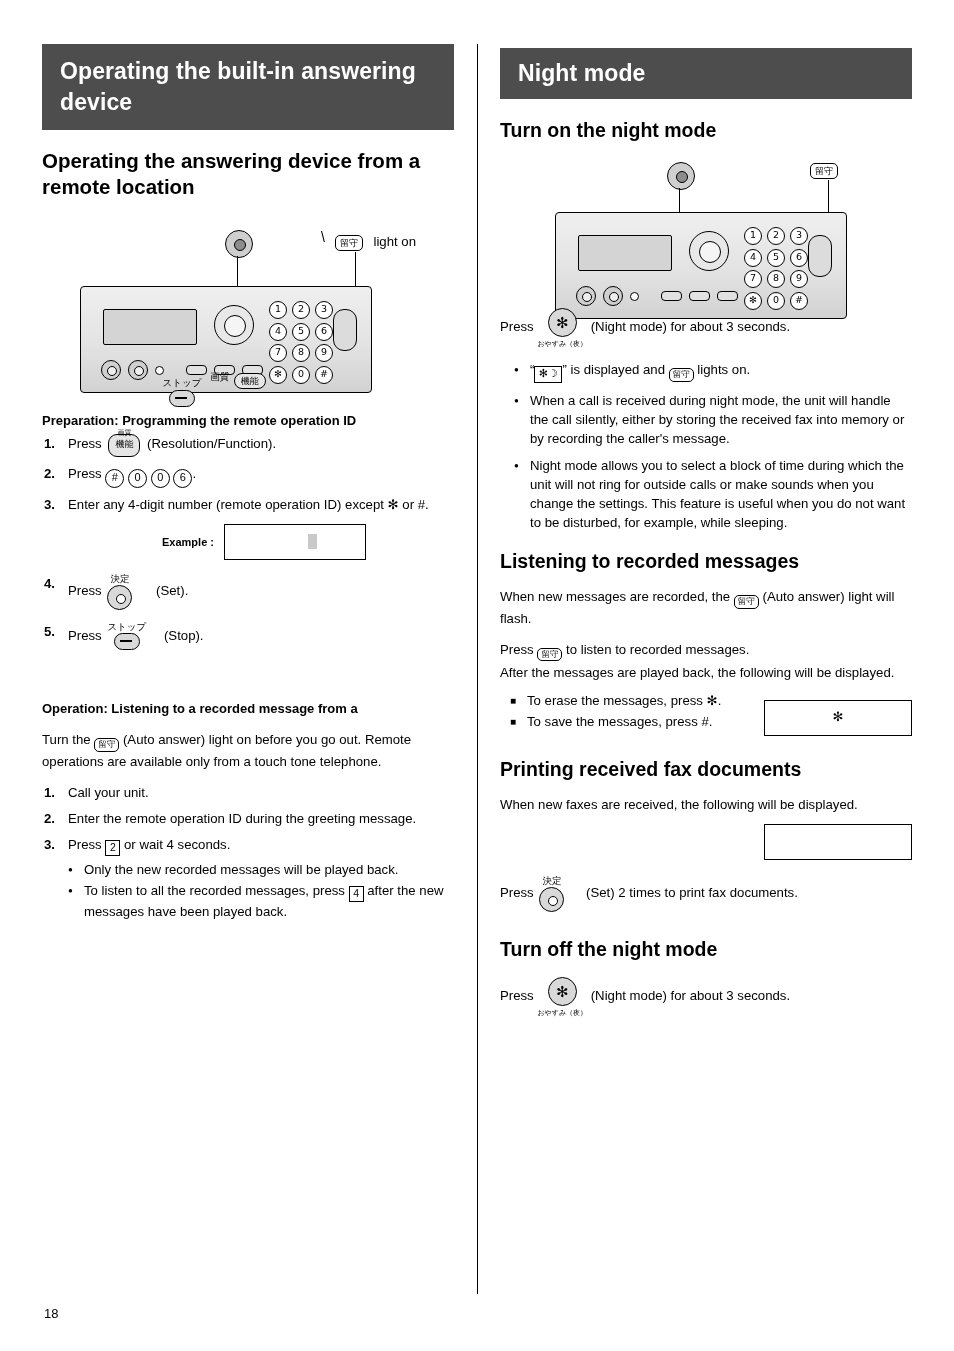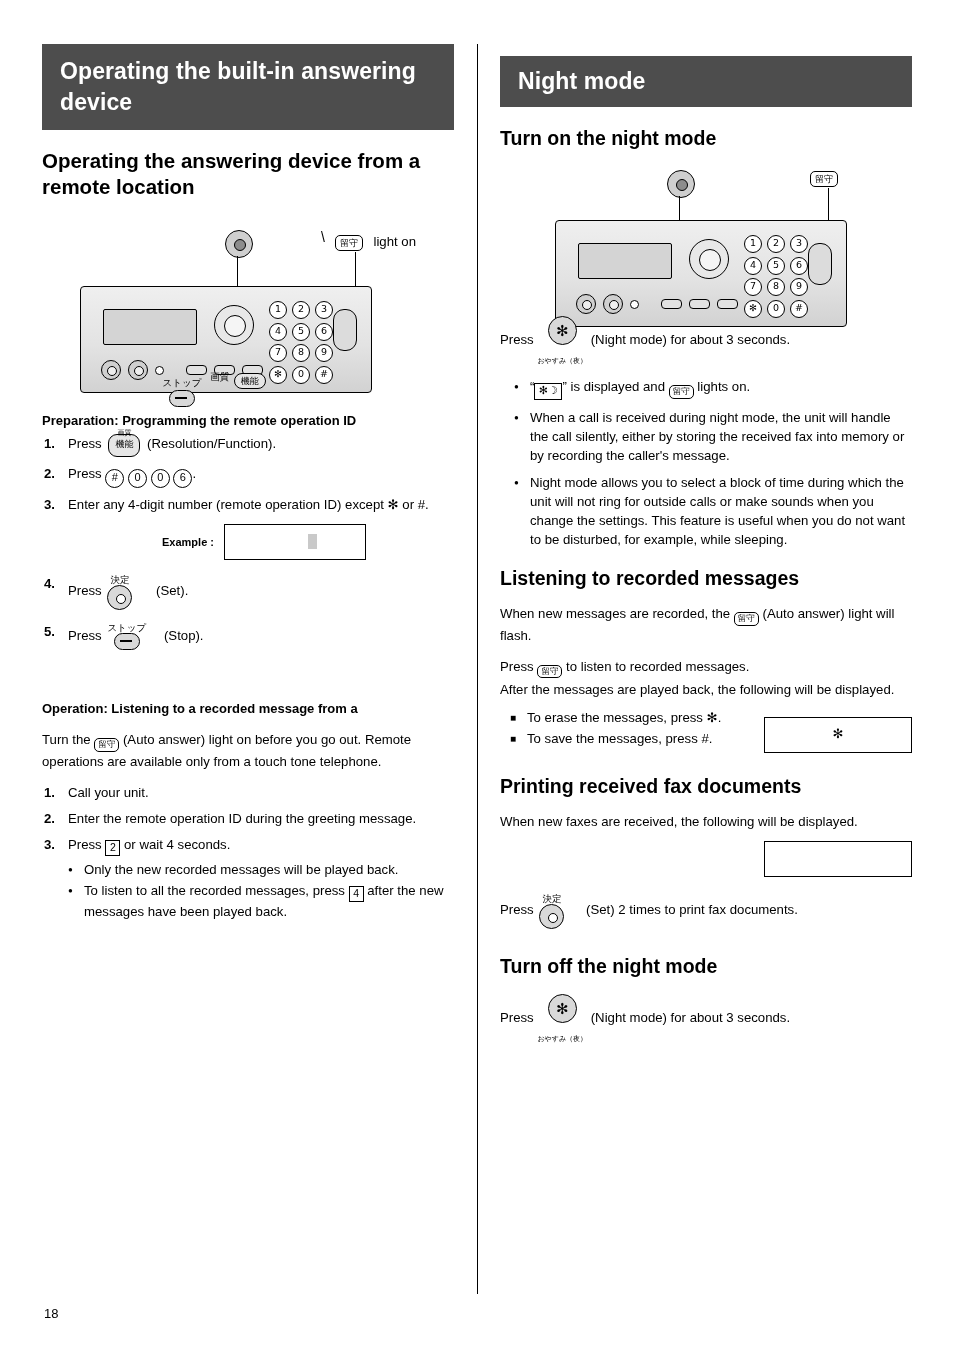--- a/index.html
+++ b/index.html
@@ -8,21 +8,21 @@
     background:#ffffff;
     font-family:"Liberation Sans", sans-serif;
     color:#000;
     position:relative;
     overflow:hidden;
   }
   .page{position:absolute;inset:0;}
 
   
   .col-left{position:absolute;left:42px;top:44px;width:412px;}
-  .col-right{position:absolute;left:500px;top:56px;width:412px;}
+  .col-right{position:absolute;left:500px;top:48px;width:412px;}
   .divider{position:absolute;left:477px;top:44px;width:1px;height:1250px;background:#000;}
 
   
   .hdr{
     background:#4d4d4d;color:#fff;font-weight:bold;
     font-size:23px;line-height:31px;
     padding:12px 0 12px 18px;
     letter-spacing:.1px;
   }
   .hdr.left{width:394px;}
@@ -88,31 +88,31 @@
     margin:-4px 0 0 -4px;border-radius:50%;background:#fff;border:1.3px solid #000;
   }
   .btn-oval{
     display:inline-block;width:24px;height:15px;border-radius:9px;
     border:1.6px solid #000;background:#d9d9d9;vertical-align:-3px;position:relative;
   }
   .btn-oval:after{
     content:"";position:absolute;left:5px;top:6px;width:12px;height:1.6px;background:#000;
   }
   .lbl-above{
-    font-size:9.5px;font-family:Liberation Sans, sans-serif;display:block;line-height:11px;
+    font-size:9.5px;font-family:Liberation Serif, serif;display:block;line-height:11px;
   }
   .inline-btn{display:inline-block;text-align:center;vertical-align:middle;margin:0 2px;}
 
   .night-btn{
     display:inline-block;width:27px;height:27px;border-radius:50%;
     border:1.5px solid #000;background:#d9d9d9;position:relative;vertical-align:middle;
   }
   .night-btn .st{position:absolute;left:50%;top:50%;transform:translate(-50%,-55%);font-size:15px;}
   .night-btn-wrap{display:inline-block;text-align:center;vertical-align:middle;}
-  .night-cap{display:block;font-size:7px;font-family:"DejaVu Sans",sans-serif;line-height:8px;margin-top:12px;}
+  .night-cap{display:block;font-size:7px;font-family:"DejaVu Sans",sans-serif;line-height:8px;margin-top:3px;}
 
   
   .exbox{
     border:1.3px solid #000;height:34px;background:#fff;position:relative;
   }
   .exbox .cursor{position:absolute;right:48px;top:9px;width:9px;height:15px;background:#c9c9c9;}
   .exbox .content{position:absolute;left:0;right:0;top:8px;text-align:center;font-size:13px;}
 
   
   .device{

